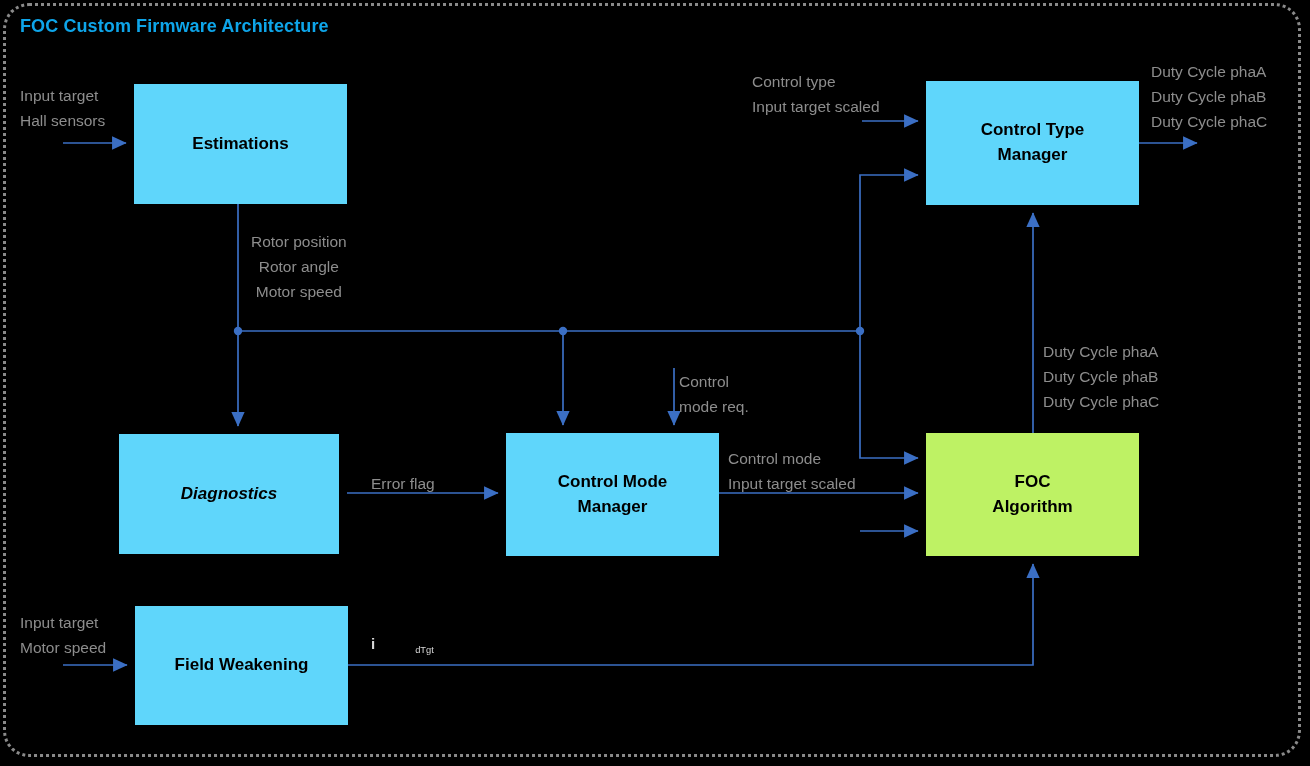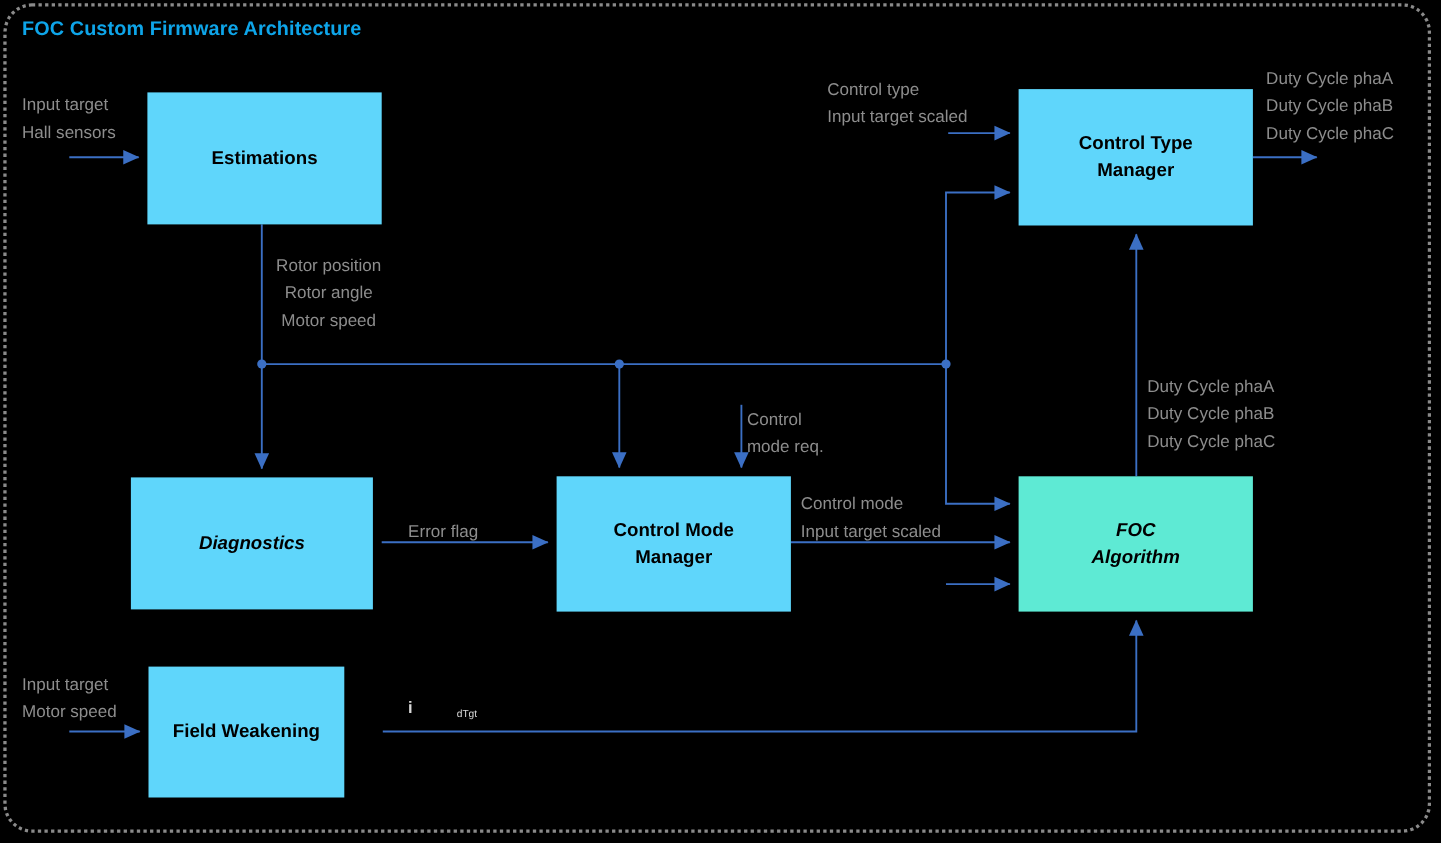--- a/index.html
+++ b/index.html
@@ -43,21 +43,21 @@
     align-items: center;
     justify-content: center;
     text-align: center;
     color: #000000;
     font-size: 17px;
     font-weight: bold;
     line-height: 1.45;
     padding: 2px 6px;
   }
   .node.cyan  { background: #5FD6FB; }
-  .node.pink  { background: #5eead4; font-style: italic; }
+  .node.pink  { background: #bef264; }
 
   .sig-label {
     position: absolute;
     color: #8d8d8d;
     font-size: 15.5px;
     line-height: 1.62;
     white-space: pre-line;
   }
 
   svg.wires {
@@ -147,21 +147,21 @@
   <div class="node cyan" style="left:506px; top:433px; width:213px; height:123px;">
     <span style="white-space:pre-line;">Control Mode
 Manager</span>
   </div>
 
   <div class="node pink" style="left:926px; top:433px; width:213px; height:123px;">
     <span style="white-space:pre-line;">FOC
 Algorithm</span>
   </div>
 
-  <div class="node cyan" style="left:135px; top:606px; width:178px; height:119px;">
+  <div class="node cyan" style="left:135px; top:606px; width:213px; height:119px;">
     <span>Field Weakening</span>
   </div>
 
   <div class="sig-label" style="left:20px; top:83px;">Input target
 Hall sensors</div>
 
   <div class="sig-label" style="left:251px; top:229px;text-align:center;">Rotor position
 Rotor angle
 Motor speed</div>
 

